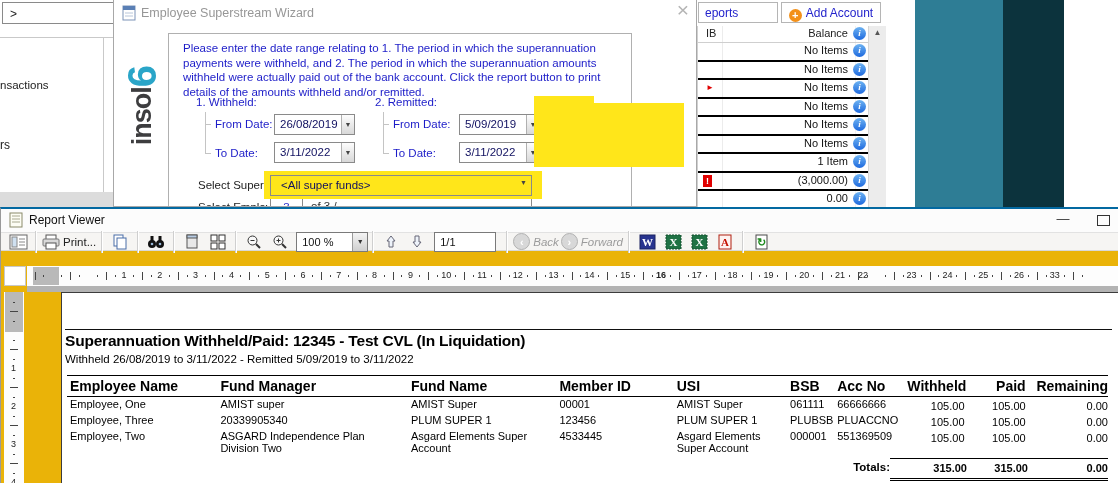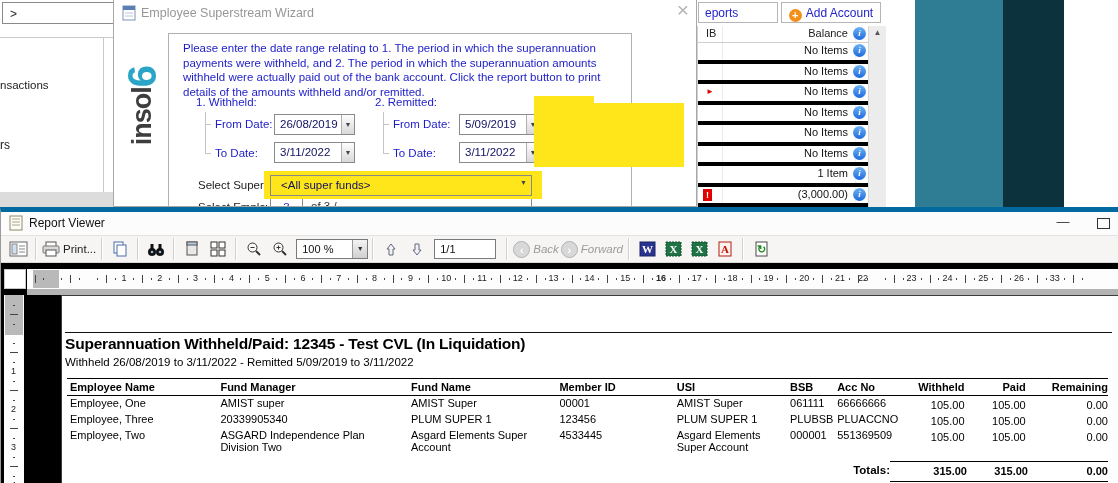--- a/index.html
+++ b/index.html
@@ -23,21 +23,21 @@
   .reports-tab{left:698px;top:2px;width:80px;height:21px;border:1px solid #b5b5b5;background:#fff;color:#2323cc;font-size:12px;line-height:21px;padding-left:6px;box-sizing:border-box;}
   .add-account{left:781px;top:2px;width:100px;height:21px;border:1px solid #b5b5b5;background:#fff;color:#2323cc;font-size:12px;line-height:20px;box-sizing:border-box;text-align:center;}
   .plus-ico{display:inline-block;width:13px;height:13px;border-radius:50%;background:#f39019;color:#fff;font-weight:bold;font-size:11px;line-height:13px;text-align:center;vertical-align:-2px;margin-right:4px;}
 
   .acct-table{left:697px;top:26px;width:189px;height:181px;background:#fff;border-left:1px solid #d0d0d0;box-sizing:border-box;overflow:hidden;}
   .acct-colline{position:absolute;left:24px;top:0;bottom:0;width:1px;background:#ececec;}
   .acct-colline2{position:absolute;left:157px;top:0;bottom:0;width:1px;background:#f1f1f1;}
   .acct-head{position:relative;height:16px;border-bottom:1px solid #cfcfcf;}
   .acct-head .ib{position:absolute;left:8px;top:1px;font-size:11px;color:#222;}
   .acct-head .bal{position:absolute;right:38px;top:1px;font-size:11px;color:#222;}
-  .acct-row{position:relative;height:16.5px;border-bottom:4px solid #000000;}
+  .acct-row{position:relative;height:16.5px;border-bottom:2px solid #000000;}
   .acct-val{position:absolute;right:38px;top:1px;font-size:11px;color:#111;}
   .info-ico{position:absolute;right:20px;top:1px;width:13px;height:13px;border-radius:50%;background:linear-gradient(#6db3f2,#1e69de);color:#fff;font-size:9px;font-weight:bold;font-style:italic;text-align:center;line-height:13px;font-family:"Liberation Serif",serif;}
   .flag-ico{position:absolute;left:8px;top:3px;color:#e00000;font-size:8px;}
   .alert-ico{position:absolute;left:5px;top:2px;width:9px;height:12px;background:#e00000;color:#fff;font-size:9px;font-weight:bold;text-align:center;line-height:12px;}
   .acct-scroll{position:absolute;right:0;top:0;bottom:0;width:17px;background:#ececec;border-left:1px solid #d6d6d6;}
   .scroll-up{position:absolute;top:2px;left:0;width:100%;text-align:center;font-size:8px;color:#555;}
   .teal-band{left:915px;top:0;width:88px;height:207px;background:#2e7d95;}
   .dark-band{left:1003px;top:0;width:61px;height:207px;background:#0c333d;}
 
   
@@ -59,27 +59,27 @@
   .yellow{position:absolute;background:#ffe61a;}
   .report-btn{position:absolute;left:428px;top:115px;width:84px;height:42px;border:1px solid #7d8d5e;background:transparent;text-align:center;line-height:42px;font-size:12px;color:#14147a;z-index:3;}
   .fund-dd{position:absolute;left:101px;top:141px;width:262px;height:21px;border:1px solid #8a8a8a;box-sizing:border-box;background:transparent;}
   .fund-dd .val{position:absolute;left:10px;top:3px;font-size:11.5px;color:#101060;}
   .fund-dd .dd{position:absolute;right:4px;top:3px;font-size:7px;color:#444;}
   .emp-box{position:absolute;left:101px;top:163px;width:262px;height:20px;border:1px solid #8a8a8a;background:#fff;box-sizing:border-box;}
   .emp-box .cnt{position:absolute;left:0;top:0;width:32px;height:100%;border-right:1px solid #8a8a8a;text-align:center;font-size:11.5px;color:#1c1cc8;line-height:18px;box-sizing:border-box;}
   .emp-box .of{position:absolute;left:40px;top:2px;font-size:11.5px;color:#333;}
 
   
-  .viewer{left:0;top:207px;width:1118px;height:276px;background:#000000;border-top:5px solid #0369a1;border-left:1px solid #9a9a9a;box-sizing:border-box;z-index:10;}
+  .viewer{left:0;top:207px;width:1118px;height:276px;background:#eab308;border-top:2px solid #0369a1;border-left:1px solid #9a9a9a;box-sizing:border-box;z-index:10;}
   .vw-titlebar{position:absolute;left:0;top:0;width:100%;height:23px;background:#fcfcfc;}
   .vw-title{position:absolute;left:28px;top:4px;font-size:12px;color:#111;}
   .vw-icon{position:absolute;left:8px;top:3px;}
   .vw-min{position:absolute;left:1052px;top:2px;width:20px;height:18px;text-align:center;font-size:13px;color:#333;}
   .vw-max{position:absolute;left:1096px;top:6px;width:11px;height:9px;border:1.5px solid #333;}
-  .vw-toolbar{position:absolute;left:0;top:23px;width:100%;height:28px;background:#f6f5f3;border-top:1px solid #e2e2e2;border-bottom:1px solid #d8d8d8;box-sizing:border-box;display:flex;align-items:center;padding-left:4px;}
+  .vw-toolbar{position:absolute;left:0;top:23px;width:100%;height:19px;background:#f6f5f3;border-top:1px solid #e2e2e2;border-bottom:1px solid #d8d8d8;box-sizing:border-box;display:flex;align-items:center;padding-left:4px;}
   .tbtn{height:24px;min-width:24px;display:flex;align-items:center;justify-content:center;margin:0 1px;}
   .tsep{width:1px;height:22px;background:#cfcfcf;border-right:1px solid #fff;margin:0 4px;}
   .tlabel{font-size:11.5px;color:#222;margin-left:3px;}
   .tlabel.dis{color:#9b9b9b;font-style:italic;}
   .zoombox{width:72px;height:20px;border:1px solid #7a7a7a;background:#fff;font-size:11px;color:#111;line-height:18px;padding-left:5px;box-sizing:border-box;position:relative;margin-left:3px;}
   .zoombox .dd{position:absolute;right:0;top:0;width:15px;height:100%;background:linear-gradient(#f4f4f4,#cfcfcf);border-left:1px solid #9a9a9a;text-align:center;font-size:7px;color:#333;line-height:18px;box-sizing:border-box;}
   .pagebox{width:62px;height:20px;border:1px solid #7a7a7a;background:#fff;font-size:11px;color:#111;line-height:18px;padding-left:5px;box-sizing:border-box;margin-left:4px;}
   .navcirc{width:17px;height:17px;border-radius:50%;background:#d8d8d8;border:1px solid #b2b2b2;color:#fff;font-weight:bold;font-size:11px;line-height:16px;text-align:center;box-sizing:border-box;}
 
   .corner-box{left:3px;top:57px;width:22px;height:20px;background:#fff;border:1px solid #c8c8c8;box-sizing:border-box;}
@@ -92,21 +92,21 @@
   .vruler{left:3px;top:83px;width:20px;height:193px;background:#fdfdfd;overflow:hidden;}
   .vr-margin{position:absolute;left:1px;top:0;width:18px;height:40px;background:#b9b9b9;}
   .vnum{position:absolute;left:7px;transform:translateY(-50%);font-size:9px;color:#222;}
   .vdot{position:absolute;left:9px;width:2px;height:1px;background:#444;display:block;}
   .vhalf{position:absolute;left:6px;width:8px;height:1px;background:#444;display:block;}
 
   .page{left:60px;top:83px;width:1058px;height:193px;background:#fff;border-left:1px solid #3c3c3c;border-top:1px solid #3c3c3c;box-sizing:border-box;overflow:hidden;}
   .rpt-title{position:absolute;left:3px;top:36px;width:1047px;border-top:1px solid #111;padding-top:2px;font-size:15.5px;font-weight:bold;color:#000;letter-spacing:-0.2px;}
   .rpt-subtitle{position:absolute;left:3px;top:60px;font-size:11.5px;color:#000;}
   .rpt-table{position:absolute;left:5px;top:82px;border-collapse:collapse;table-layout:fixed;width:1041px;}
-  .rpt-table th{font-size:11px;font-weight:bold;text-align:left;border-top:1px solid #000;border-bottom:1px solid #000;padding:2px 0 2px 3px;}
+  .rpt-table th{font-size:14px;font-weight:bold;text-align:left;border-top:1px solid #000;border-bottom:1px solid #000;padding:2px 0 2px 3px;}
   .rpt-table td{font-size:11px;color:#000;vertical-align:top;padding:1px 6px 1px 3px;}
   .rpt-table th.num,.rpt-table td.num{text-align:right;padding-right:0;}
   .rpt-table td.num{padding-top:3px;}
   .rpt-totals{position:absolute;left:5px;top:163px;width:1041px;}
   .tot-label{position:absolute;right:218px;top:5px;font-size:11.5px;font-weight:bold;}
   .tot-vals{position:absolute;left:823px;top:2px;width:218px;border-top:1px solid #000;border-bottom:3px double #000;display:flex;padding:3px 0 4px 0;}
   .tot-vals span{display:block;font-size:11px;font-weight:bold;text-align:right;}
   .tv0{width:77px;} .tv1{width:61px;} .tv2{width:80px;}
 </style>
 </head>

